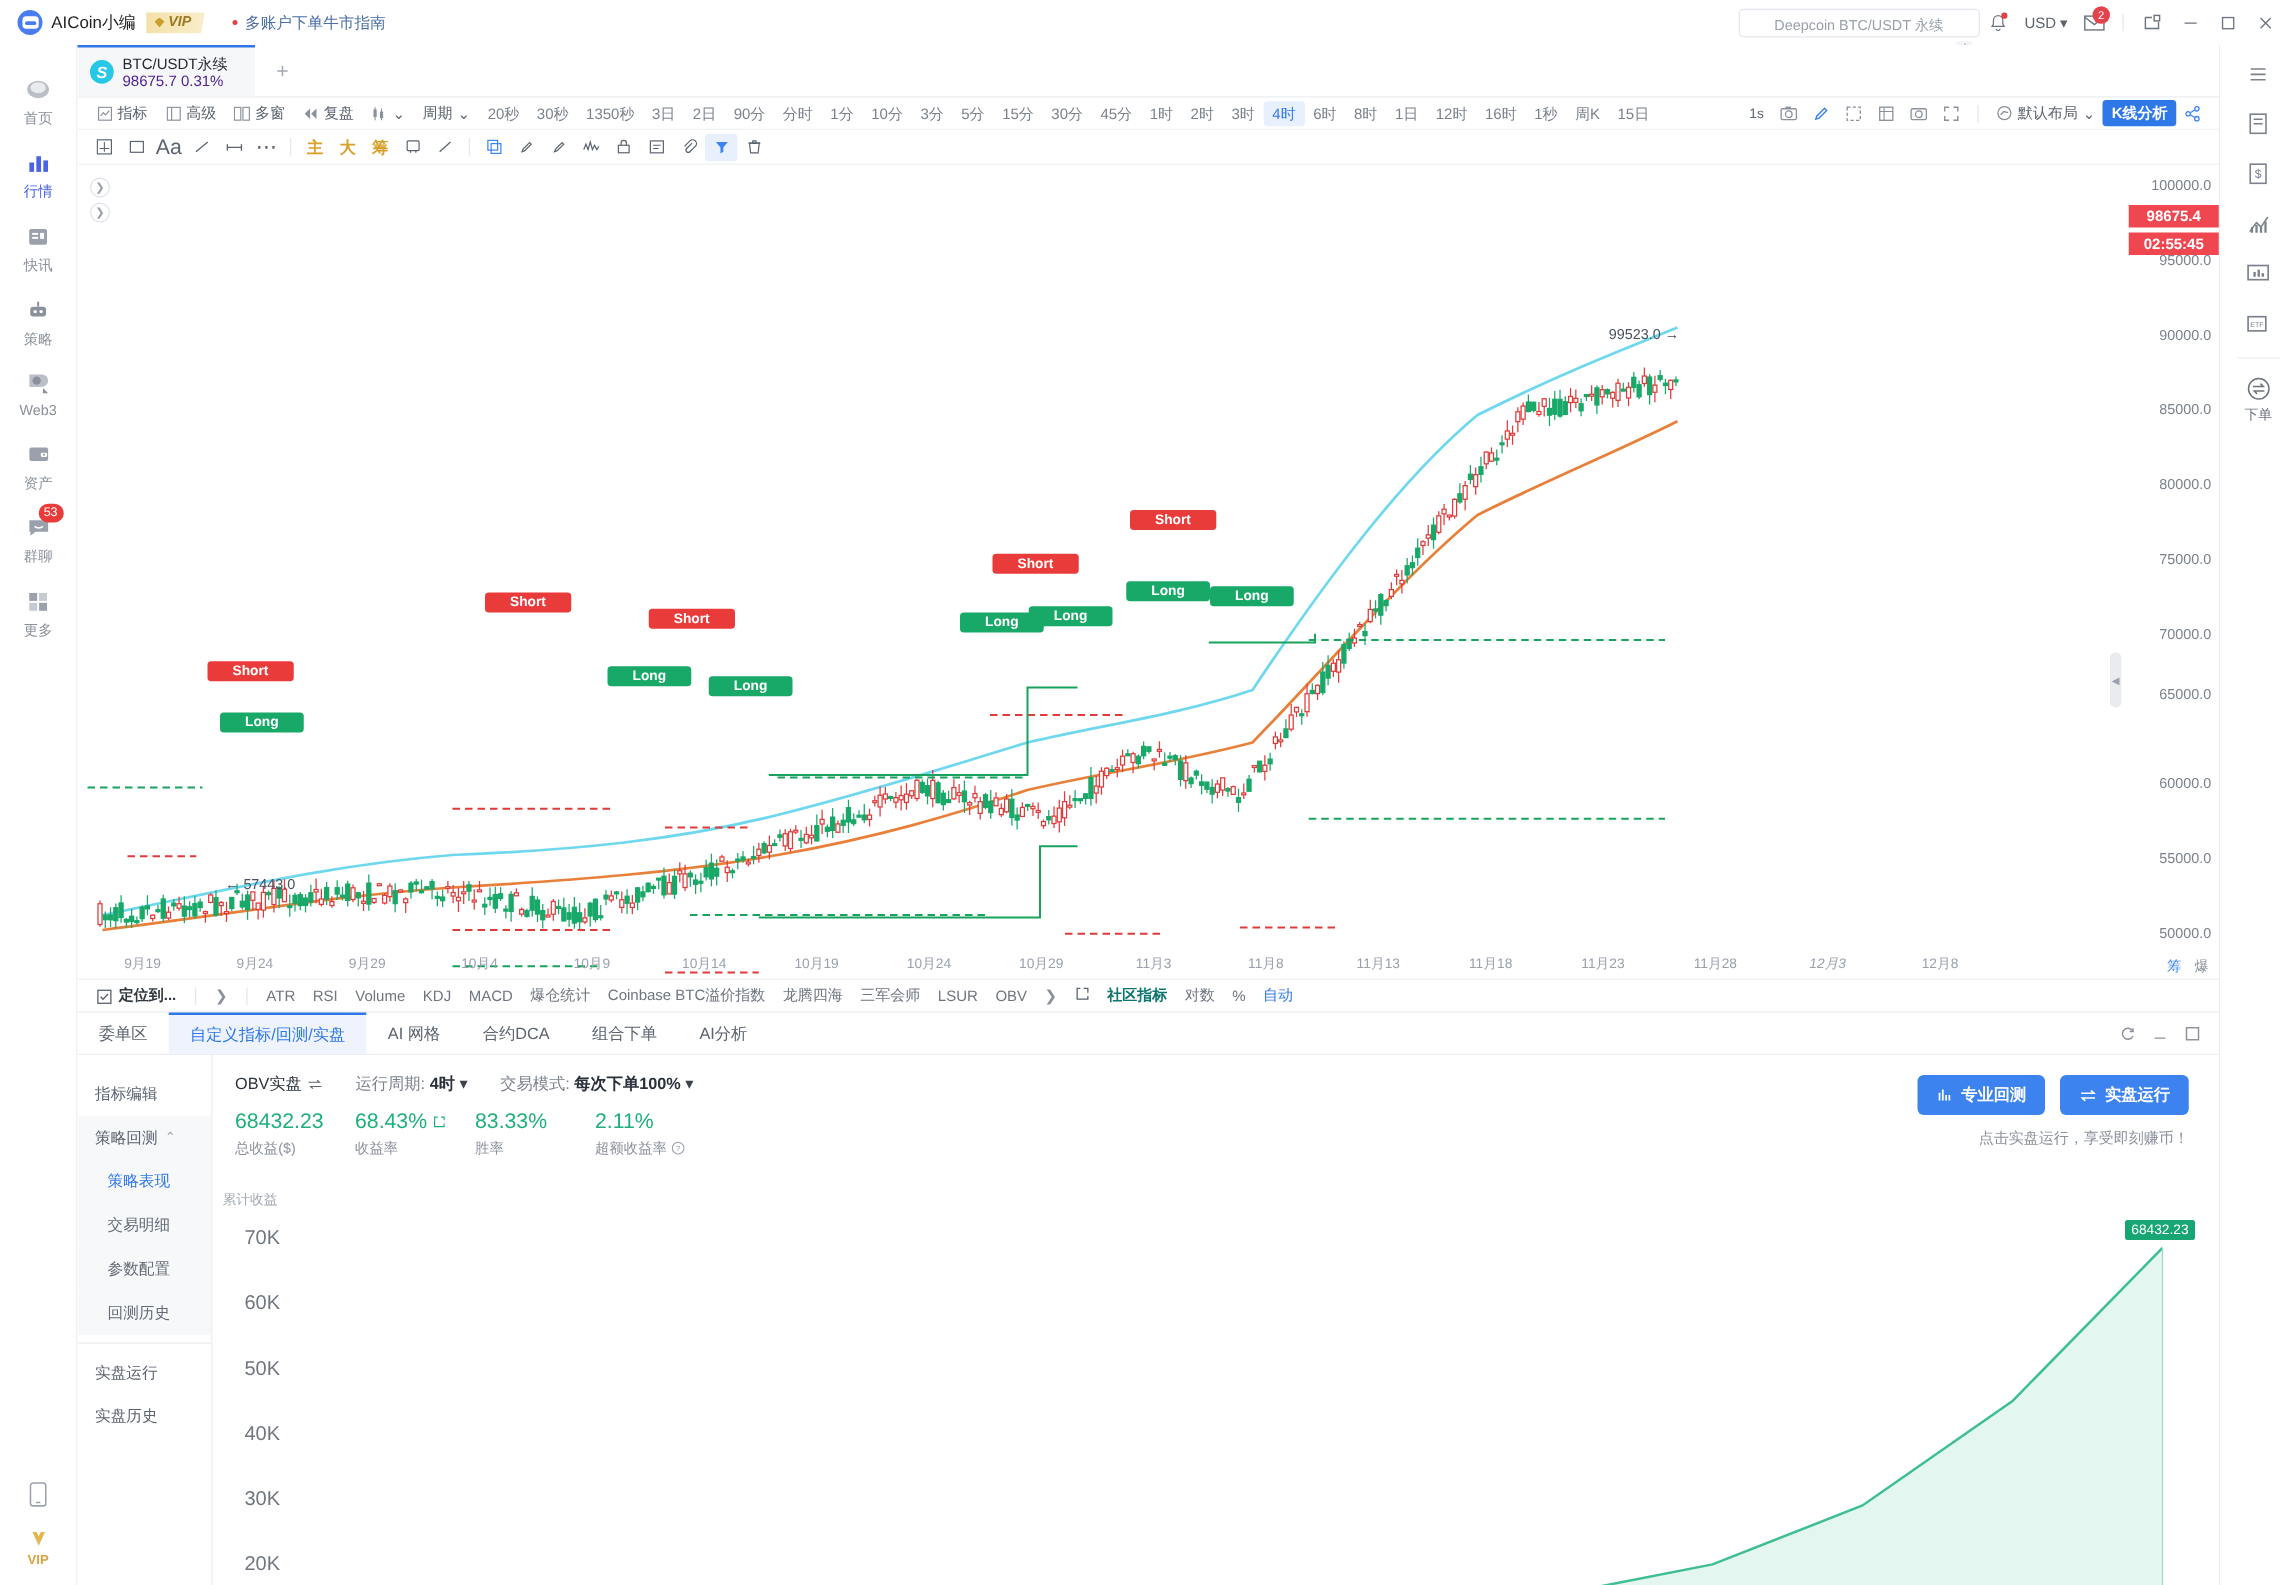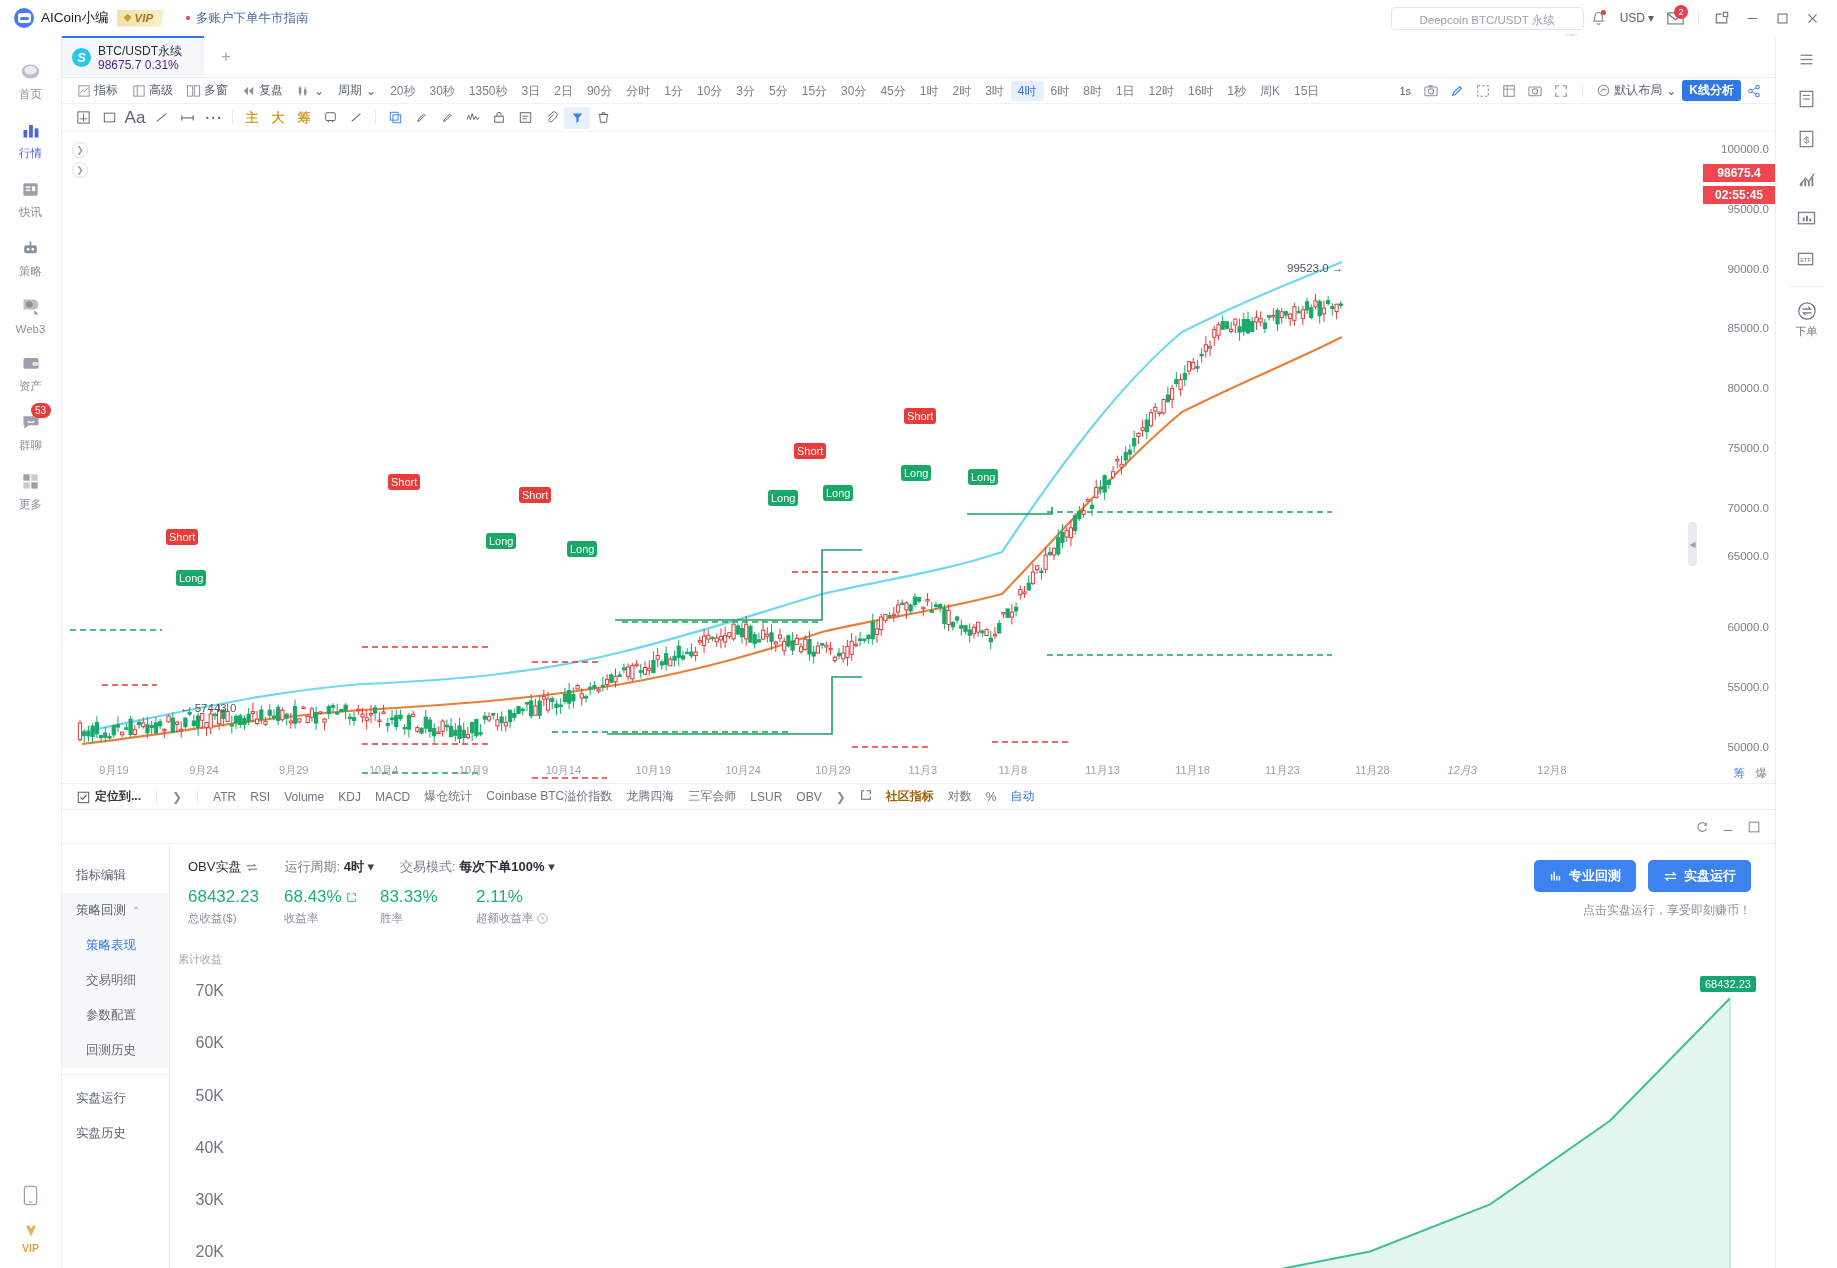--- a/index.html
+++ b/index.html
@@ -88,33 +88,33 @@
   .chartwrap{ position:relative; height:652px; border-bottom:1px solid #eceef2;}
   .chart-svg{ position:absolute; inset:0; }
   .arrow-btn{ position:absolute; left:10px; width:16px;height:16px;border-radius:50%;border:1px solid #dfe2e8;color:#9aa1ad;
      display:flex;align-items:center;justify-content:center; font-size:9px; background:#fff;}
   .price-axis{ position:absolute; right:0; top:0; width:78px; height:100%; }
   .pa-lbl{ position:absolute; right:6px; font-size:11.5px; color:#7b828d; }
   .pa-cur{ position:absolute; right:0; width:72px; background:#f0464f; color:#fff; font-size:12px; font-weight:bold;
       text-align:center; padding:2px 0;}
   .pa-timer{ position:absolute; right:0; width:72px; background:#f0464f; color:#fff; font-size:12px; font-weight:bold;
       text-align:center; padding:2px 0;}
-  .marker{ position:absolute; font-size:11px; color:#fff; padding:2px 3px; border-radius:3px; font-weight:400; white-space:nowrap;}
+  .marker{ position:absolute; font-size:11px; color:#fff; padding:2px 20px; border-radius:3px; font-weight:700; white-space:nowrap;}
   .mk-short{ background:#ea3b3b;}
   .mk-long{ background:#18a868;}
   .xaxis{ position:absolute; left:0; bottom:0; width:100%; height:24px; }
   .xt{ position:absolute; font-size:11px; color:#9aa1ad; transform:translateX(-50%);}
   .chart-note{ position:absolute; font-size:11.5px; color:#4a5160;}
 
   
   .indbar{ height:26px; display:flex; align-items:center; gap:0; padding-left:8px; font-size:12px; color:#5b6370;
      border-bottom:1px solid #eceef2; overflow:hidden; white-space:nowrap;}
   .ind{ padding:0 7px; }
   .ind.blue{ color:#2f78e8;}
-  .ind.bold{ font-weight:bold; color:#a16207;}
+  .ind.bold{ font-weight:bold; color:#0f766e;}
   .ind.grey{ color:#6f7680;}
 
   
   .btabs{ height:34px; display:flex; align-items:stretch; border-bottom:1px solid #eceef2;}
   .btab{ padding:0 17px; display:flex; align-items:center; font-size:13px; color:#5b6370;}
   .btab.active{ color:#2f78e8; background:#eef3fd; border-top:2px solid #2f78e8;}
   .btabs-right{ margin-left:auto; display:flex; align-items:center; gap:4px; padding-right:10px; color:#8b919c;}
   .btabs-right .ci{ width:22px;height:22px;display:flex;align-items:center;justify-content:center;font-size:12px;}
 
   
@@ -1355,20 +1355,28 @@
             <path d="M8 2h4v4" fill="none" stroke="#5b6370" stroke-width="1.2"></path>
           </svg>
       </span>
       <span class="ind bold">社区指标</span>
       <span class="ind grey">对数</span>
       <span class="ind grey">%</span>
       <span class="ind blue">自动</span>
     </div>
 
     <div class="btabs">
+      <div id="btab-list" style="display:flex;align-items:stretch;">
+          <div class="btab">委单区</div>
+          <div class="btab active">自定义指标/回测/实盘</div>
+          <div class="btab">AI 网格</div>
+          <div class="btab">合约DCA</div>
+          <div class="btab">组合下单</div>
+          <div class="btab">AI分析</div>
+        </div>
       <div class="btabs-right">
         <span class="ci">
           <svg width="14" height="14" viewBox="0 0 16 16">
               <path d="M13 6A5 5 0 1 0 13 10" fill="none" stroke="#8b919c" stroke-width="1.3"></path>
               <path d="M13 3v3h-3" fill="none" stroke="#8b919c" stroke-width="1.3"></path>
             </svg>
         </span>
         <span class="ci">
           <svg width="14" height="14" viewBox="0 0 16 16">
               <line x1="3" y1="12" x2="13" y2="12" stroke="#8b919c" stroke-width="1.3"></line>

